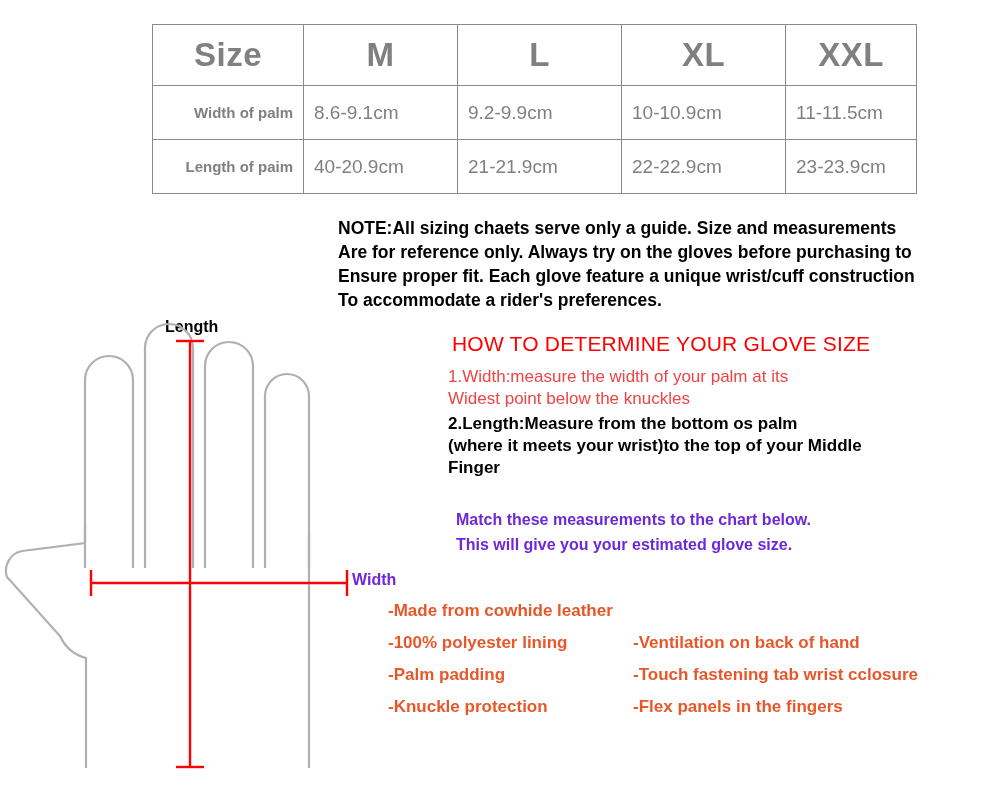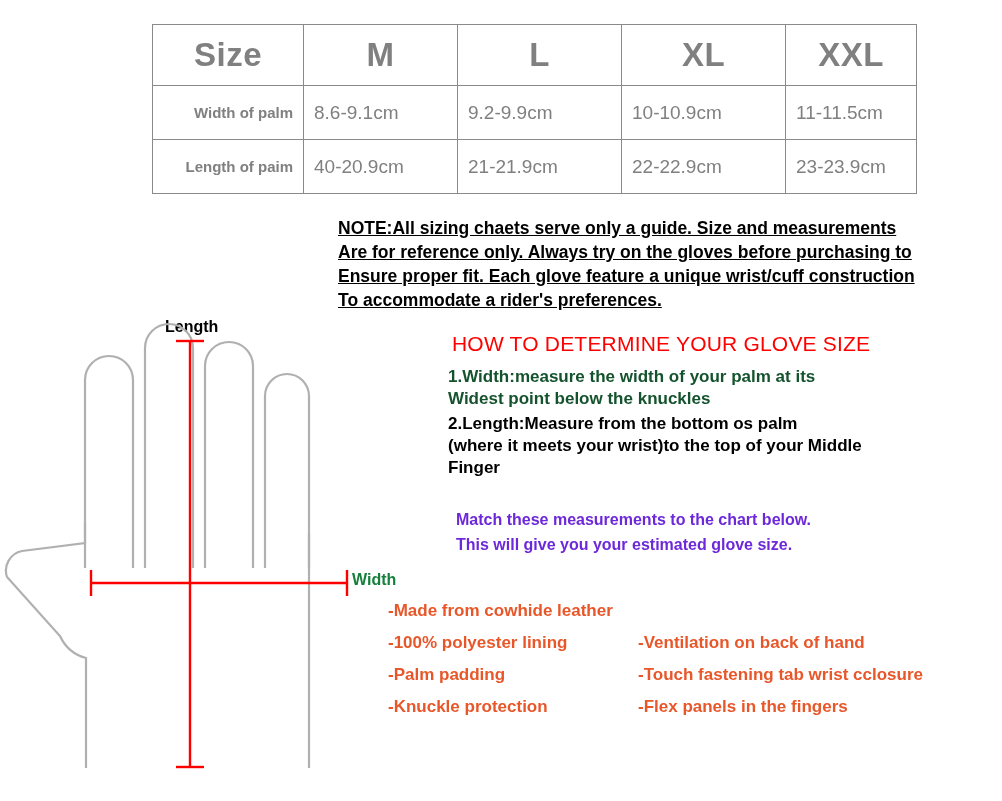--- a/index.html
+++ b/index.html
@@ -62,41 +62,40 @@
   #note-block {
     position: absolute;
     left: 338px;
     top: 216px;
     width: 660px;
     color: #000000;
     font-size: 17.5px;
     font-weight: bold;
     line-height: 24px;
     white-space: pre-line;
-    text-decoration: underline;
   }
 
   
   #howto-title {
     position: absolute;
     left: 452px;
     top: 332px;
     color: #ff0000;
     font-size: 21px;
     font-weight: normal;
     letter-spacing: 0.2px;
   }
   #step-1 {
     position: absolute;
     left: 448px;
     top: 366px;
     width: 530px;
-    color: #14532d;
+    color: #ef4444;
     font-size: 17px;
-    font-weight: bold;
+    font-weight: normal;
     line-height: 22px;
     white-space: pre-line;
   }
   #step-2 {
     position: absolute;
     left: 448px;
     top: 413px;
     width: 540px;
     color: #000000;
     font-size: 17px;
@@ -122,21 +121,20 @@
     left: 388px;
     top: 601px;
     width: 600px;
     color: #e8572a;
     font-size: 17px;
     font-weight: bold;
   }
   #features .frow {
     display: flex;
     margin-bottom: 12px;
-    justify-content: space-between;
   }
   #features .fcol-a { width: 245px; }
   #features .fcol-b { width: 350px; }
 
   
   #hand-diagram {
     position: absolute;
     left: 0px;
     top: 318px;
     width: 420px;
@@ -147,21 +145,21 @@
     left: 165px;
     top: 318px;
     color: #000000;
     font-size: 16px;
     font-weight: bold;
   }
   #label-width {
     position: absolute;
     left: 352px;
     top: 571px;
-    color: #15803d;
+    color: #6d28d9;
     font-size: 16px;
     font-weight: bold;
   }
 </style>
 </head>
 <body>
 
 <table id="size-table">
   <tbody>
       <tr class="head">

